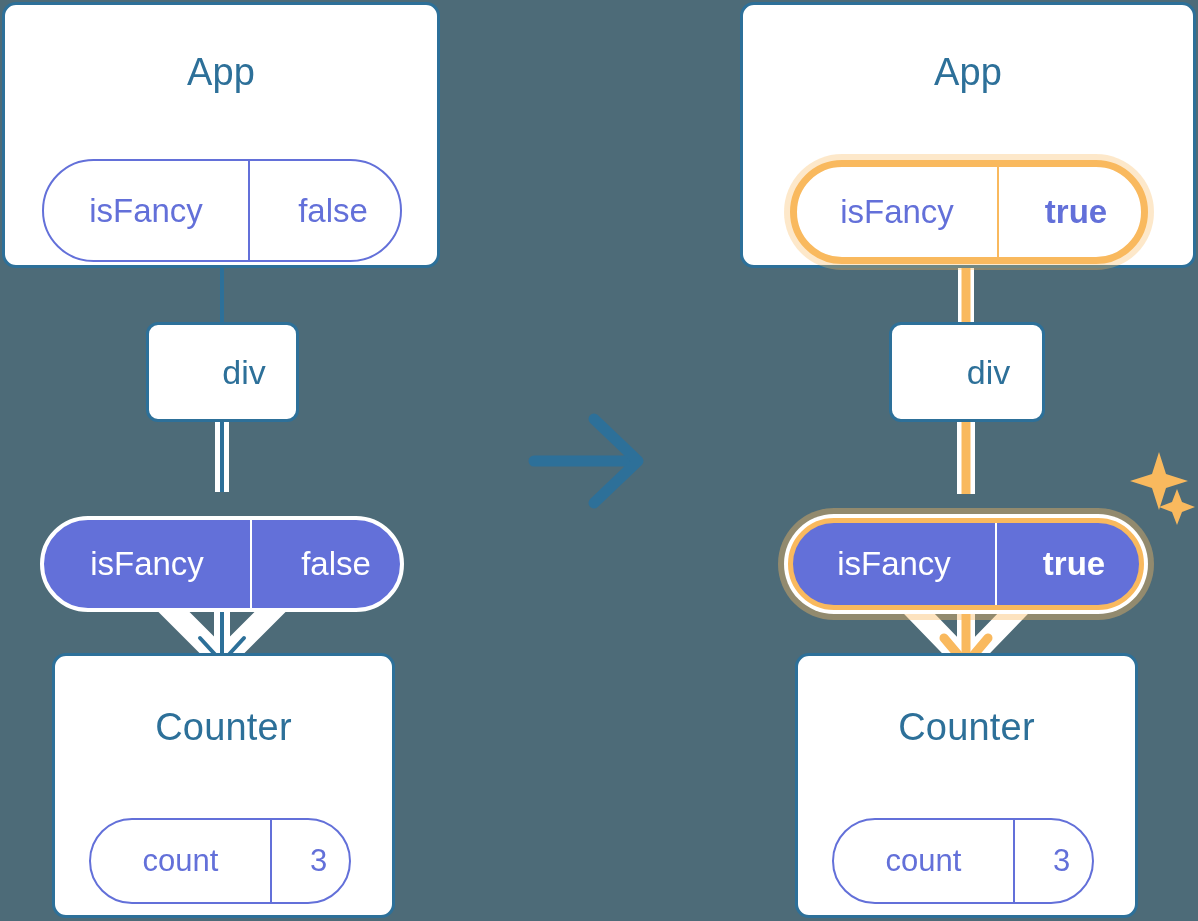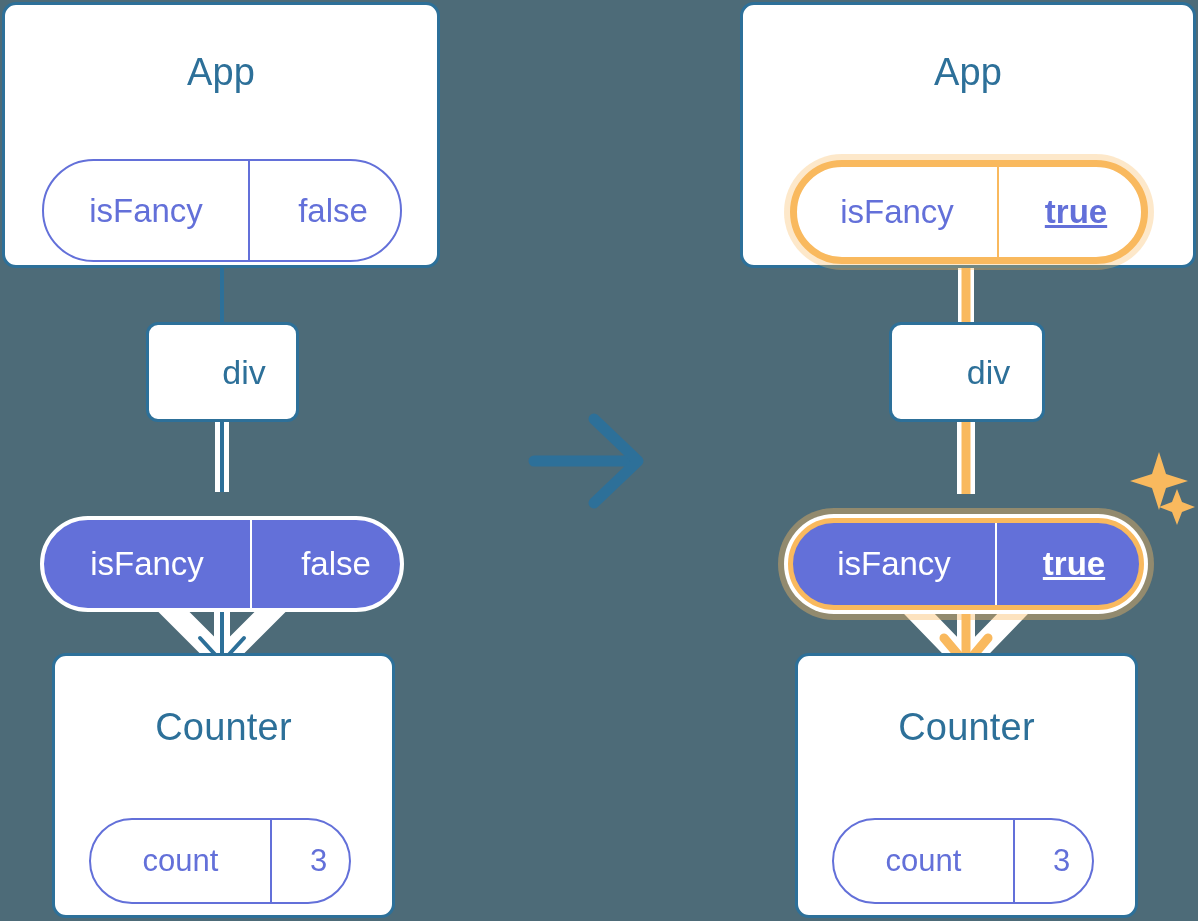--- a/index.html
+++ b/index.html
@@ -110,21 +110,21 @@
   .pill.hl-outline .cell.v { border-left: 2px solid #f9b95e; }
 
   .pill.hl-filled {
     background: #6370d9;
     color: #ffffff;
     border: 5px solid #f9b95e;
     box-shadow: 0 0 0 4px #ffffff, 0 0 0 10px rgba(249,185,94,0.40);
   }
   .pill.hl-filled .cell.v { border-left: 2px solid #ffffff; }
 
-  .bold { font-weight: 700; text-decoration: underline; }
+  .bold { font-weight: 700; }
 </style>
 </head>
 <body style="background: rgb(77, 107, 120);">
 
 <div id="stage">
 
   <svg class="layer" viewBox="0 0 1198 921">
 
     <line x1="222" y1="268" x2="222" y2="322" stroke="#2d7099" stroke-width="4"></line>
 

